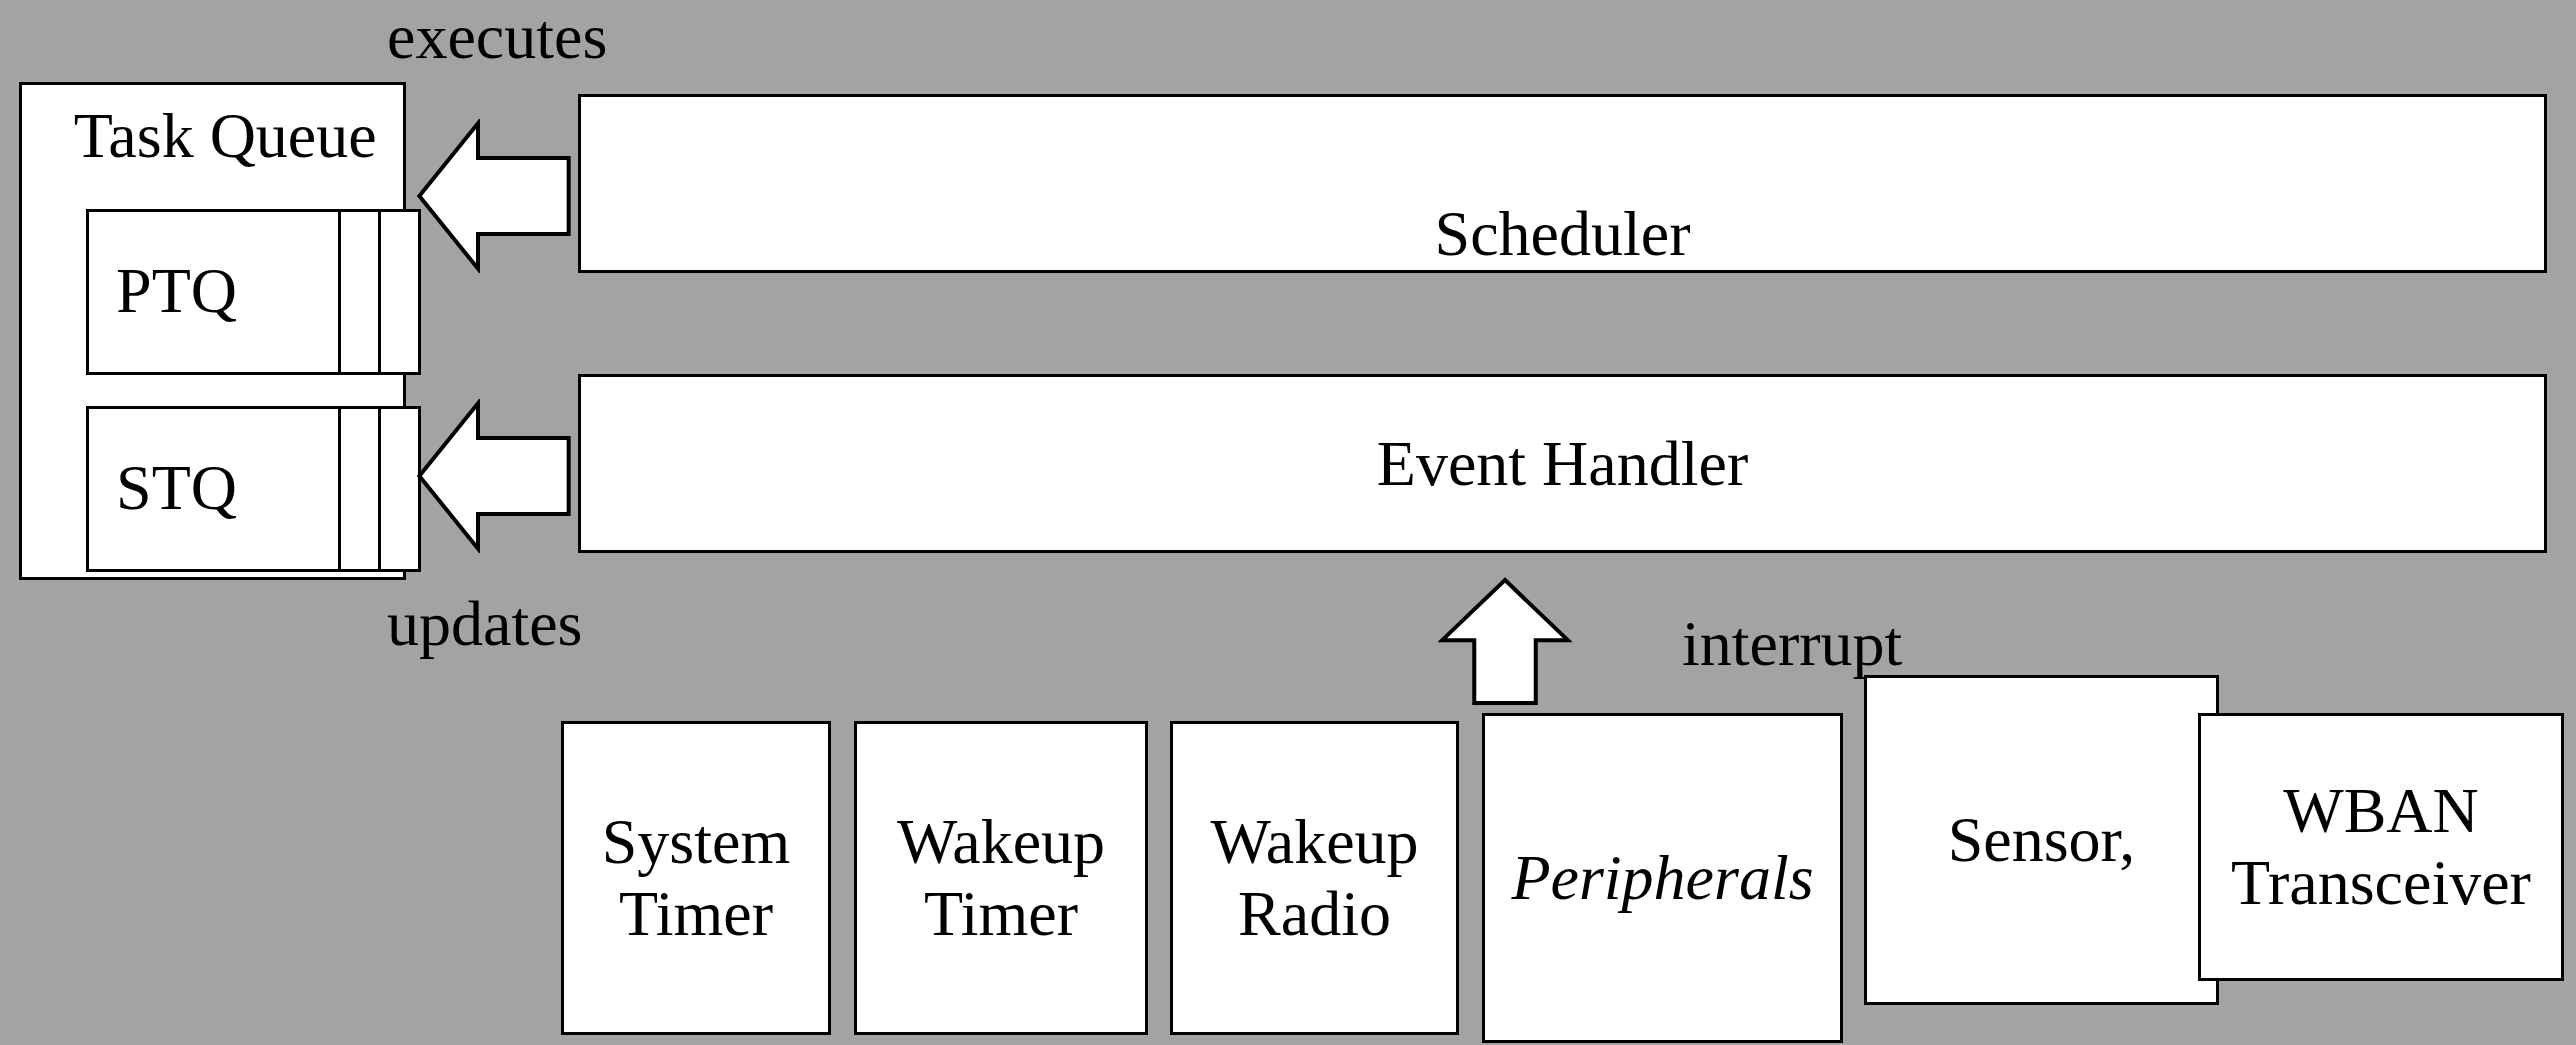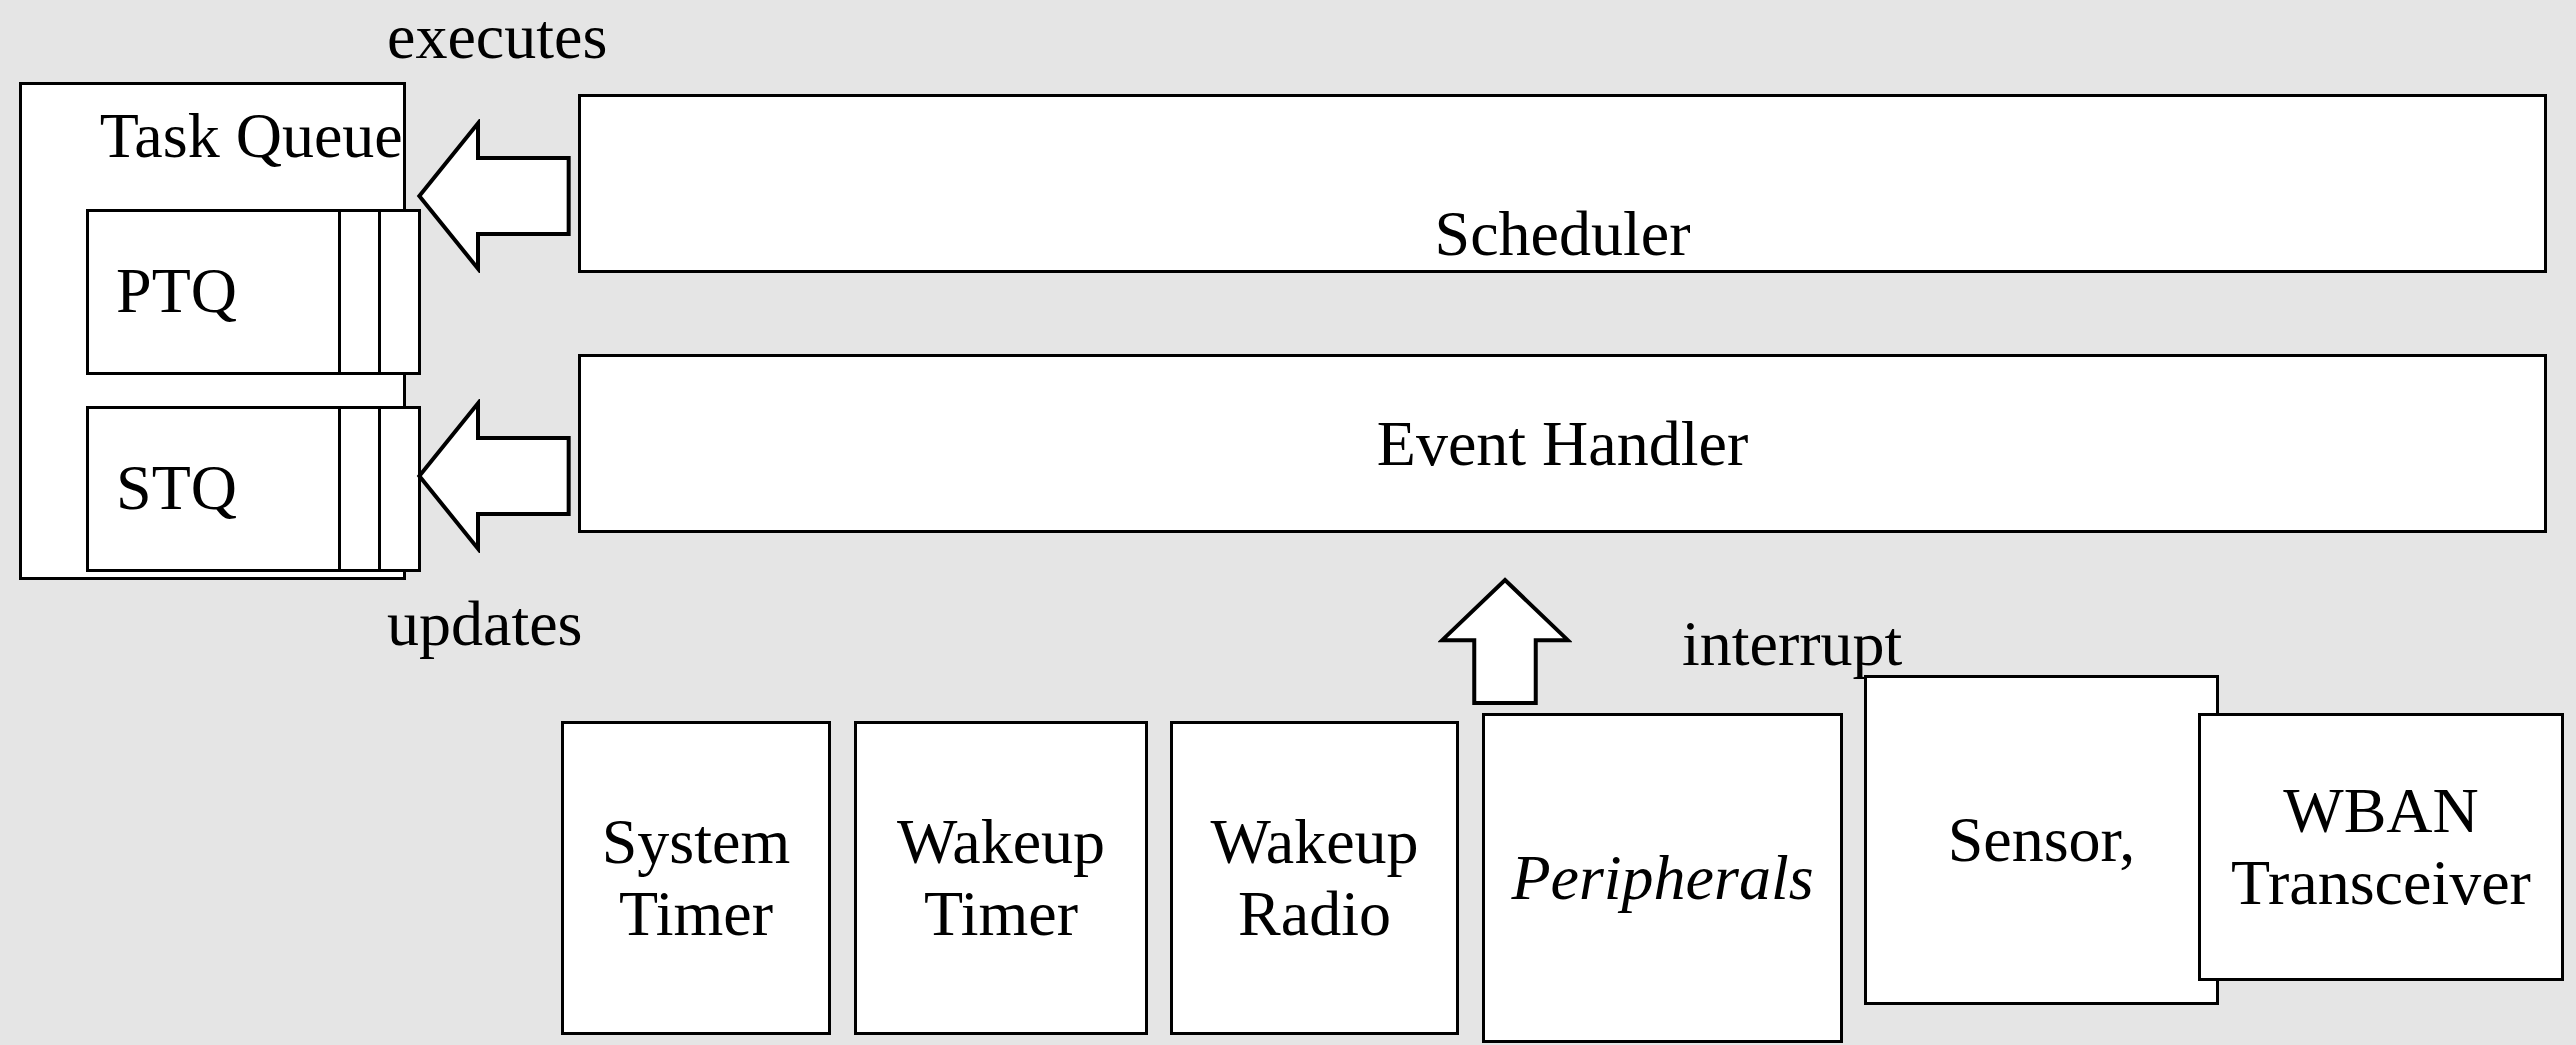--- a/index.html
+++ b/index.html
@@ -9,21 +9,21 @@
     background: #ffffff;
   }
   body {
     font-family: "Liberation Serif", "DejaVu Serif", serif;
     color: #000000;
   }
   #diagram-root {
     position: relative;
     width: 2576px;
     height: 1045px;
-    background: #e5e5e5;
+    background: #a3a3a3;
     overflow: hidden;
   }
 
   
   .box {
     position: absolute;
     box-sizing: border-box;
     border: 3.3px solid #000000;
     background: #ffffff;
     display: flex;
@@ -39,22 +39,22 @@
     top: 82px;
     width: 387px;
     height: 498px;
     display: block;
   }
   #task-queue-title {
     position: absolute;
     left: 0;
     top: 14.7px;
     width: 100%;
-    text-align: right;
-    padding-left: 41px;
+    text-align: left;
+    padding-left: 52px;
     box-sizing: border-box;
     font-size: 64px;
     white-space: nowrap;
   }
 
   
   .queue-row {
     position: absolute;
     left: 25.4px;
     width: 335px;
@@ -89,21 +89,21 @@
   #scheduler-box {
     left: 578px;
     top: 94px;
     width: 1969px;
     height: 179px;
     font-size: 64px;
     align-items: flex-end;
   }
   #event-handler-box {
     left: 578px;
-    top: 354px;
+    top: 374px;
     width: 1969px;
     height: 179px;
     font-size: 64px;
   }
 
   
   .device-box {
     font-size: 64px;
     flex-direction: column;
     padding: 0 9.4px;

